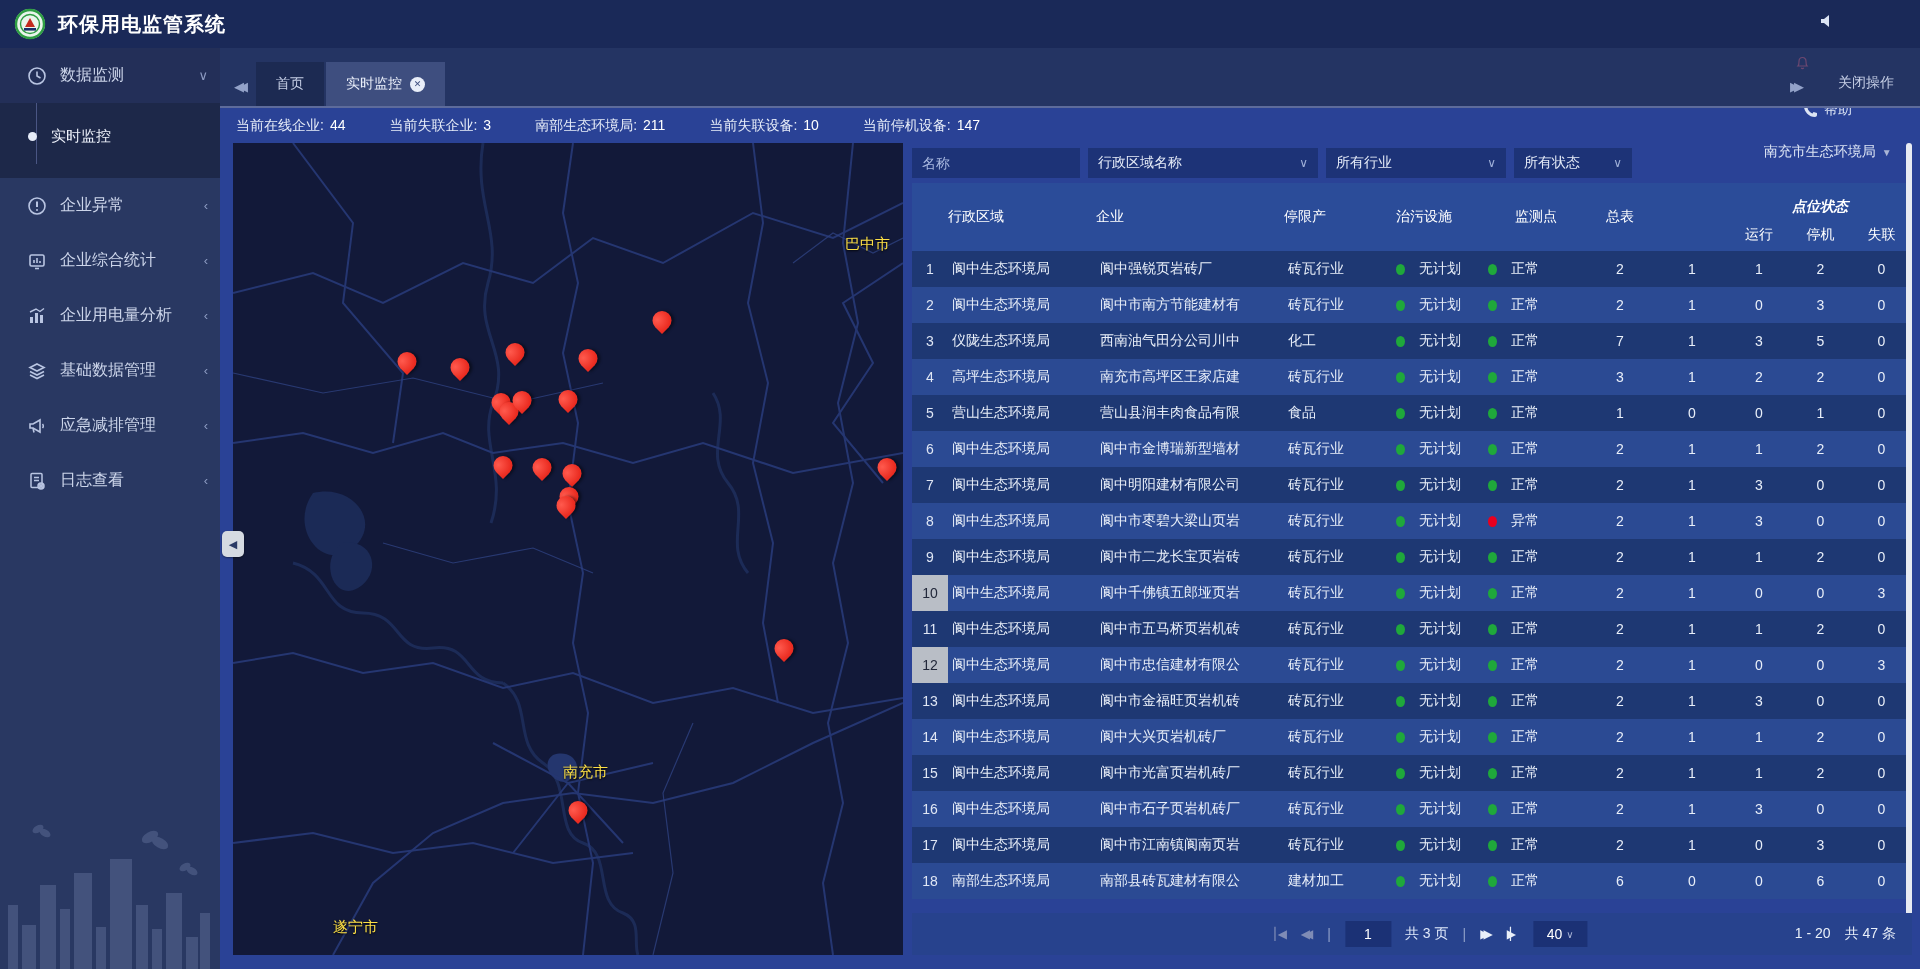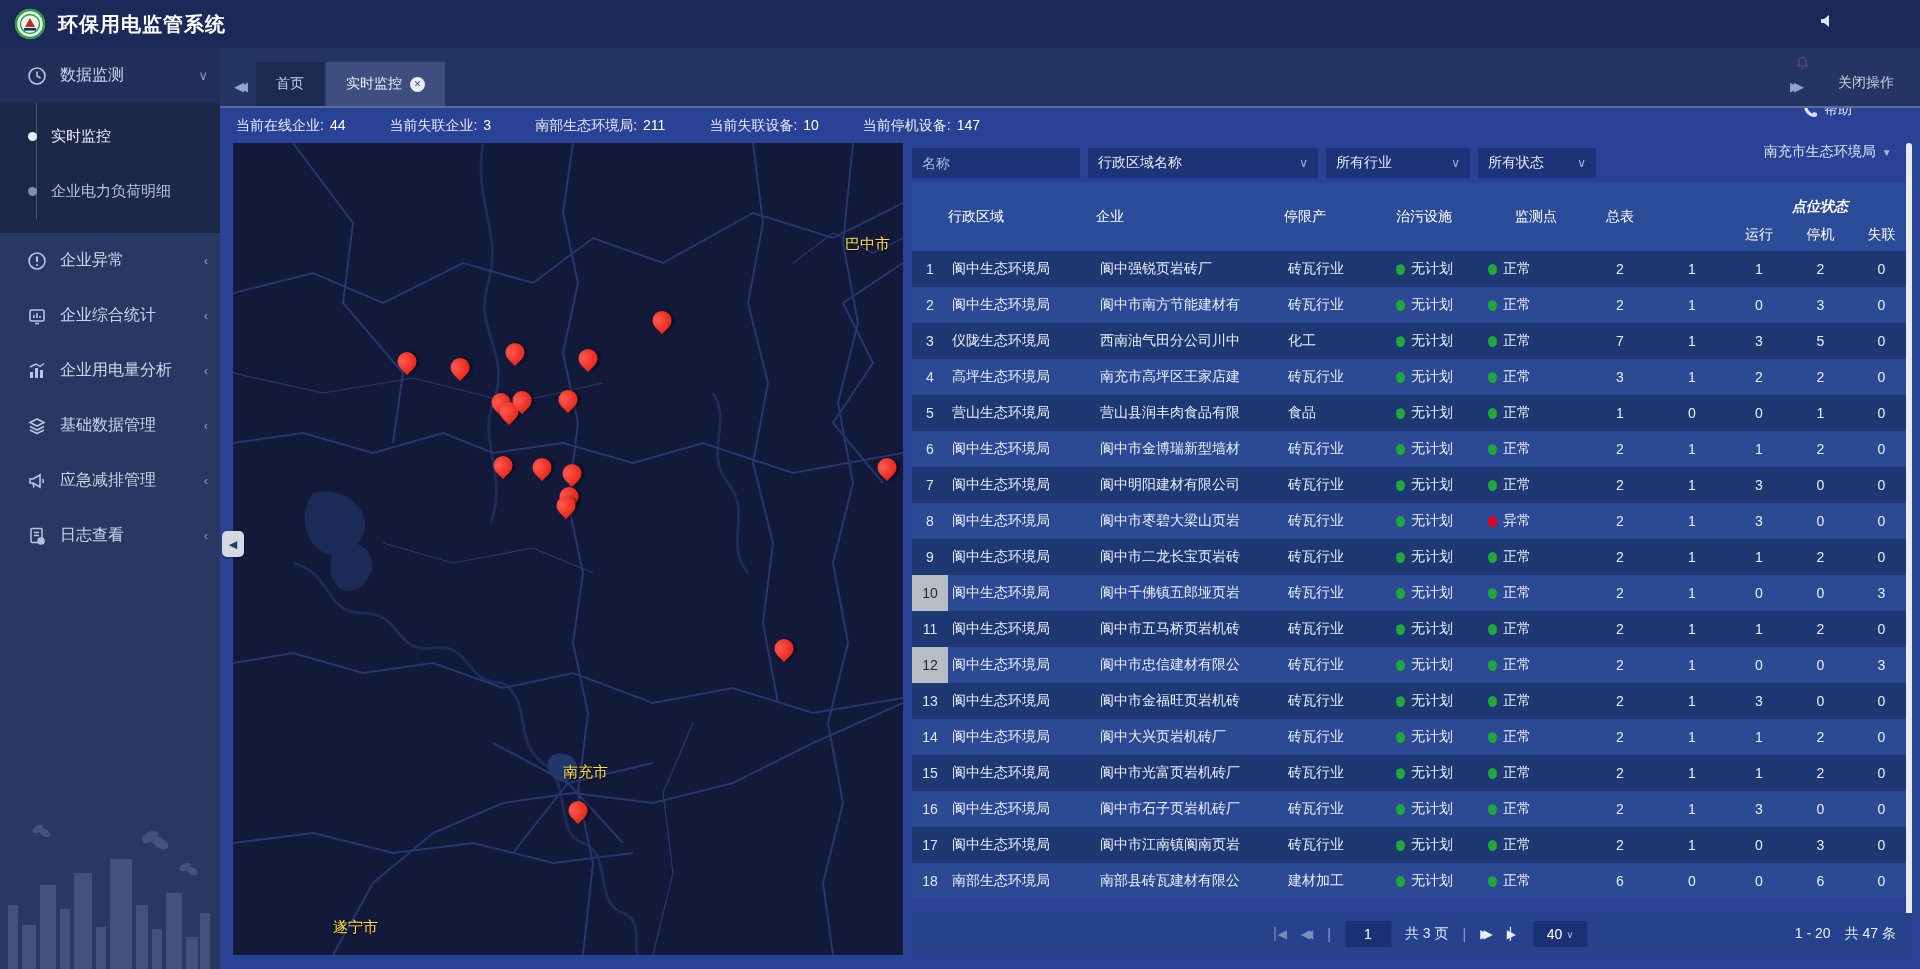--- a/index.html
+++ b/index.html
@@ -66,37 +66,37 @@
   .pin i { display:block; width:19px; height:19px; background:radial-gradient(circle at 35% 30%, #ff5a4e, #ea2b20 70%); border-radius:50% 50% 50% 0; transform:rotate(-45deg); box-shadow:2px 2px 3px rgba(0,0,0,.45); }
   .map-collapse { position:absolute; left:-11px; top:388px; width:22px; height:26px; background:#d5dae2; border-radius:5px; color:#2a3a66; font-size:11px; display:flex; align-items:center; justify-content:center; cursor:pointer; box-shadow:0 1px 2px rgba(0,0,0,.4); }
 
   
   .panel { flex:1; display:flex; flex-direction:column; position:relative; min-width:0; }
   .filters { height:40px; flex:0 0 40px; display:flex; align-items:center; gap:8px; }
   .f-input { width:168px; height:30px; background:#1d3377; border:none; outline:none; color:#dbe4f6; font-size:14px; padding:0 10px; font-family:inherit; }
   .f-input::placeholder { color:#a9b9e0; }
   .f-select { height:30px; background:#1d3377; color:#e6ecf8; font-size:14px; display:flex; align-items:center; justify-content:space-between; padding:0 10px; cursor:pointer; }
   .f-select .caret { font-size:12px; color:#9fb0d8; }
-  .w-region { width:230px; } .w-industry { width:144px;gap:20px; } .w-status { width:118px; }
+  .w-region { width:230px; } .w-industry { width:180px;gap:20px; } .w-status { width:118px; }
 
   
   .thead { height:68px; flex:0 0 68px; background:#2b4c99; display:grid; grid-template-columns:36px 148px 188px 112px 92px 96px 72px 72px 62px 61px 61px; color:#fff; font-size:14px; }
   .thead .h { grid-row:1/3; display:flex; align-items:center; }
   .thead .h.cen { justify-content:center; }
   .thead .group { grid-column:9/12; grid-row:1; display:flex; align-items:flex-end; justify-content:center; font-style:italic; font-weight:bold; padding-bottom:2px; }
   .thead .subh { grid-row:2; display:flex; align-items:center; justify-content:center; }
   .tbody { flex:1; overflow:hidden; position:relative; }
   .trow { height:36px; display:grid; grid-template-columns:36px 148px 188px 112px 92px 96px 72px 72px 62px 61px 61px; align-items:center; font-size:14px; color:#e9eff9; cursor:pointer; }
   .trow.odd { background:#1e3873; }
   .trow.even { background:#2b4a93; }
   .c-idx { justify-self:stretch; align-self:stretch; display:flex; align-items:center; justify-content:center; color:#dfe6f4; }
   .c-idx.gray { background:#b9bec6; color:#22283a; }
   .cell-l { padding-left:4px; white-space:nowrap; overflow:hidden; }
   .cell-c { text-align:center; }
-  .status { display:flex; align-items:center; gap:6px; }
+  .status { display:flex; align-items:center; gap:14px; }
   .dot { width:9px; height:11px; border-radius:50%; flex:0 0 9px; }
   .scroll-thumb { position:absolute; right:0; top:0; width:6px; height:96%; background:#e8ebf2; border-radius:3px; }
 
   
   .pager { height:42px; flex:0 0 42px; margin-top:6px; background:#27428d; display:flex; align-items:center; padding:0 16px; font-size:14px; color:#dfe8fa; position:relative; }
   .pg-center { position:absolute; left:50%; transform:translateX(-44%); display:flex; align-items:center; gap:14px; }
   .pg-ico { letter-spacing:-6px; font-size:12px; cursor:pointer; padding-right:6px; }
   .pg-ico.dis { color:#7f8cb6; }
   .pg-ico.en { color:#e9eff9; }
   .pg-sep { color:#8fa0c8; }
@@ -189,24 +189,20 @@
             </span>
             <span>数据监测</span>
             <span class="s-chevron">∨</span>
           </div>
           <div class="submenu">
             <span class="tree-line"></span>
             <div class="sub-item active">
               <span class="bullet"></span>
               <span>实时监控</span>
             </div>
-            <div class="sub-item">
-              <span class="bullet"></span>
-              <span>企业电力负荷明细</span>
-            </div>
           </div>
           <div class="side-item">
             <span class="s-icon">
               <svg width="20" height="20" viewBox="0 0 20 20" fill="none" stroke="#b9c5e2" stroke-width="1.6">
                 <circle cx="10" cy="10" r="8"></circle>
                 <path d="M10,5.5 L10,11" stroke-width="2"></path>
                 <circle cx="10" cy="14" r="1" fill="#b9c5e2" stroke="none"></circle>
               </svg>
             </span>
             <span>企业异常</span>

